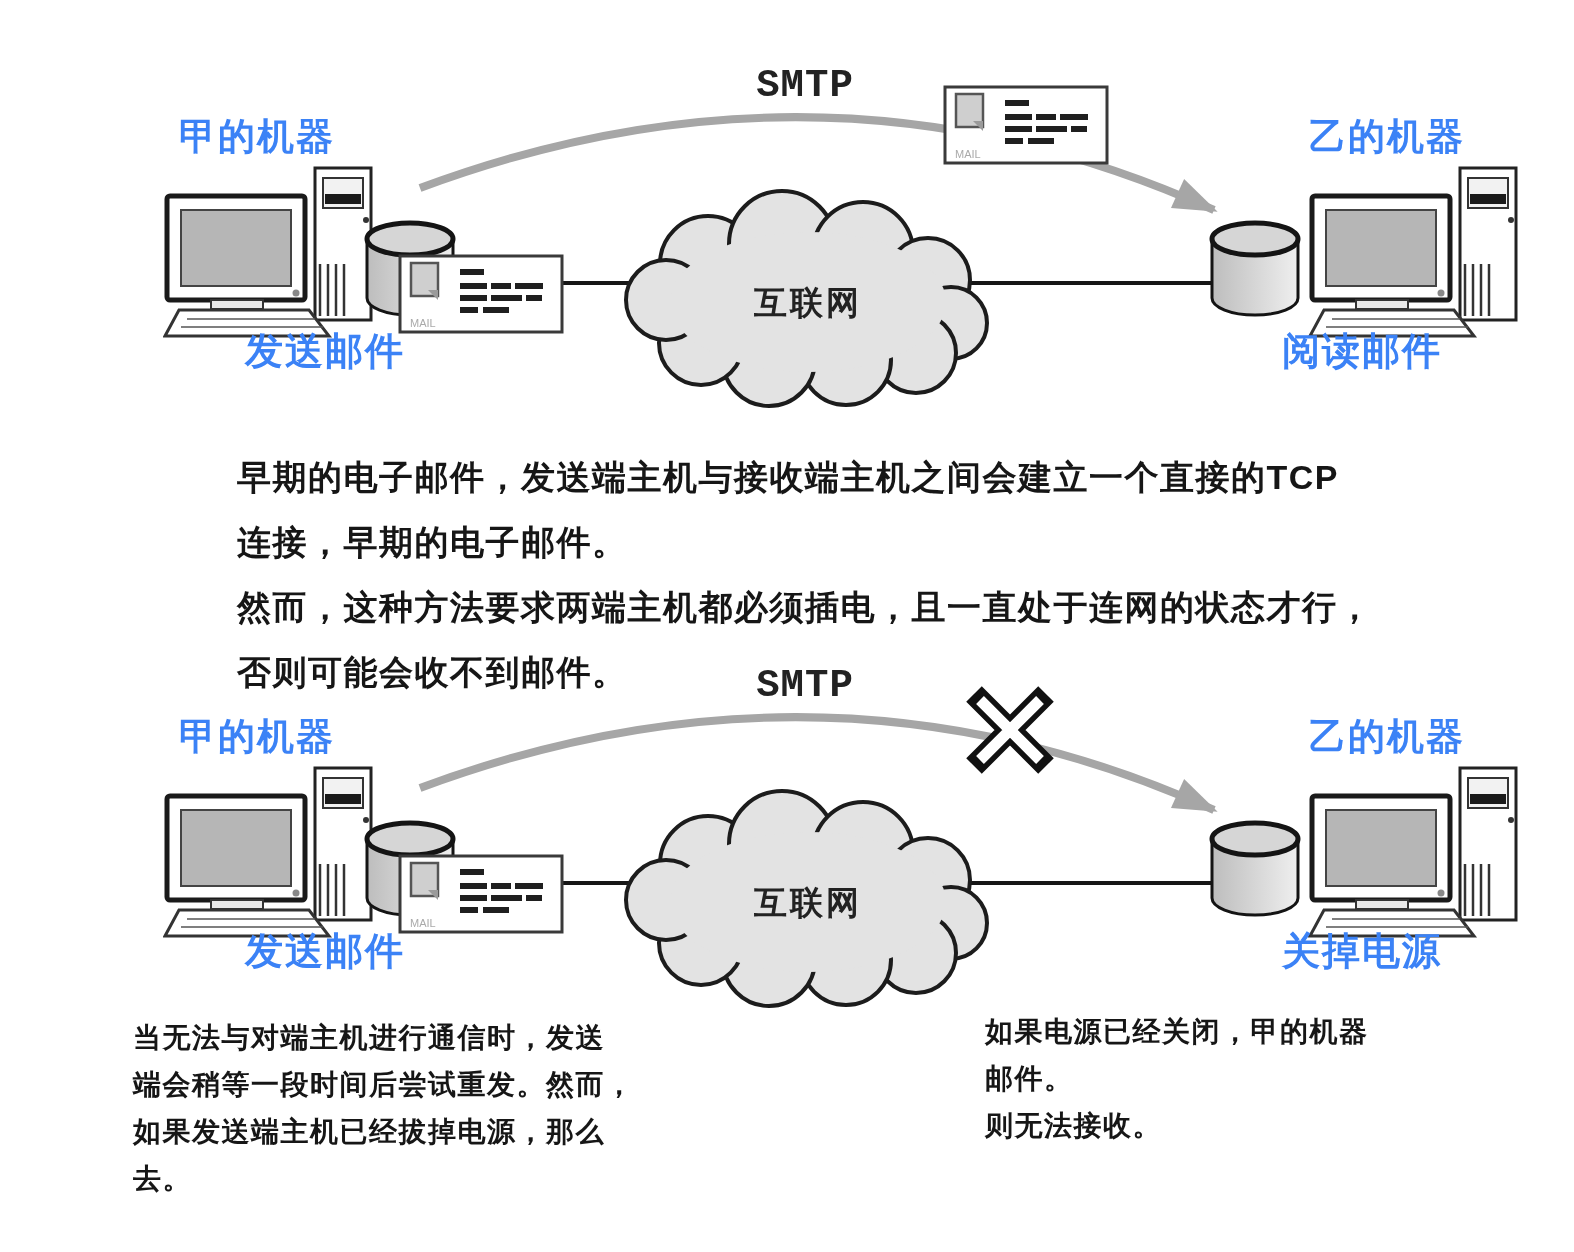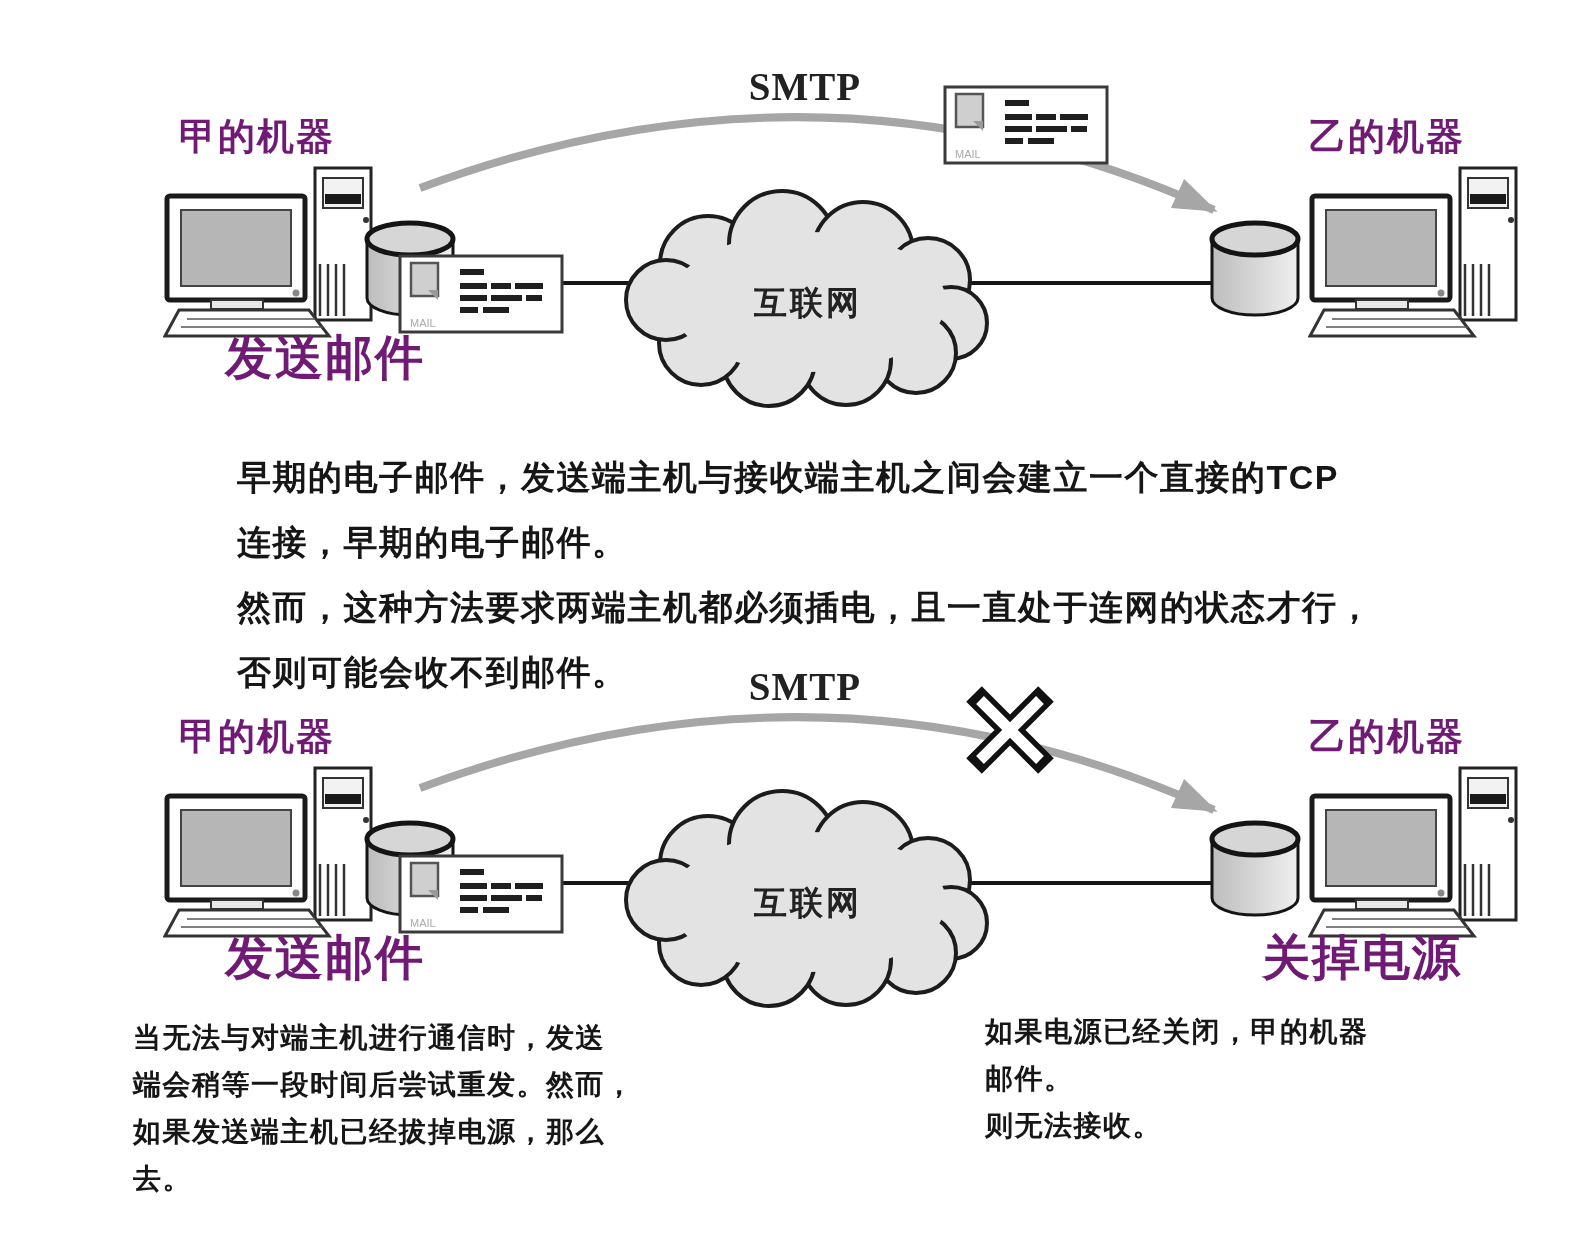--- a/index.html
+++ b/index.html
@@ -2,24 +2,24 @@
 <html><head>
 <meta charset="utf-8">
 <style>
   html,body{margin:0;padding:0;background:#ffffff;}
   .canvas{
     position:relative;width:1574px;height:1252px;background:#ffffff;
     font-family:"Liberation Sans",sans-serif;color:#161616;overflow:hidden;
   }
   .abs{position:absolute;}
   .diagram{position:absolute;left:0;width:1574px;height:600px;}
-  .cjk{font-weight:700;color:#701a75;letter-spacing:2px;}
+  .cjk{font-weight:700;color:#3b82f6;letter-spacing:2px;}
   .machine-label{font-size:37px;text-align:center;width:220px;}
-  .caption{font-size:48px;text-align:center;width:220px;}
-  .smtp{font-family:Liberation Serif, serif;font-weight:700;font-size:39px;
+  .caption{font-size:38px;text-align:center;width:220px;}
+  .smtp{font-family:Liberation Mono, monospace;font-weight:700;font-size:39px;
         text-align:center;width:140px;letter-spacing:1px;color:#222;}
   .cloud-wrap{width:372px;height:224px;}
   .para-line{font-size:34px;font-weight:700;line-height:52px;white-space:nowrap;letter-spacing:1.5px;margin-top:13px;}
   .note-line{font-size:28px;font-weight:700;line-height:47px;white-space:nowrap;letter-spacing:1.5px;}
   .connector{background:#161616;height:4px;z-index:1;}
   .z2{z-index:2;} .z3{z-index:3;} .z4{z-index:4;} .z5{z-index:5;} .z6{z-index:6;} .z7{z-index:7;}
   svg{display:block;}
 </style>
 </head>
 <body>
@@ -142,20 +142,21 @@
     <div class="abs cjk smtp" style="left:735px;top:64px">SMTP</div>
 
     <div class="abs z6" style="left:943px;top:84px">
       <svg width="166" height="82" viewBox="0 0 166 80">
         <use href="#envelope"></use>
         <text x="12" y="73" font-size="11" fill="#aaa">MAIL</text>
       </svg>
     </div>
 
     <div class="abs cjk caption" style="left:215px;top:326px">发送邮件</div>
+    <div class="abs cjk caption" style="left:1252px;top:326px">阅读邮件</div>
   </div>
 
   <div class="abs" style="left:237px;top:438px">
     <div class="para-line">早期的电子邮件，发送端主机与接收端主机之间会建立一个直接的TCP</div>
     <div class="para-line">连接，早期的电子邮件。</div>
     <div class="para-line">然而，这种方法要求两端主机都必须插电，且一直处于连网的状态才行，</div>
     <div class="para-line">否则可能会收不到邮件。</div>
   </div>
 
   <div class="diagram" style="top:600px">

